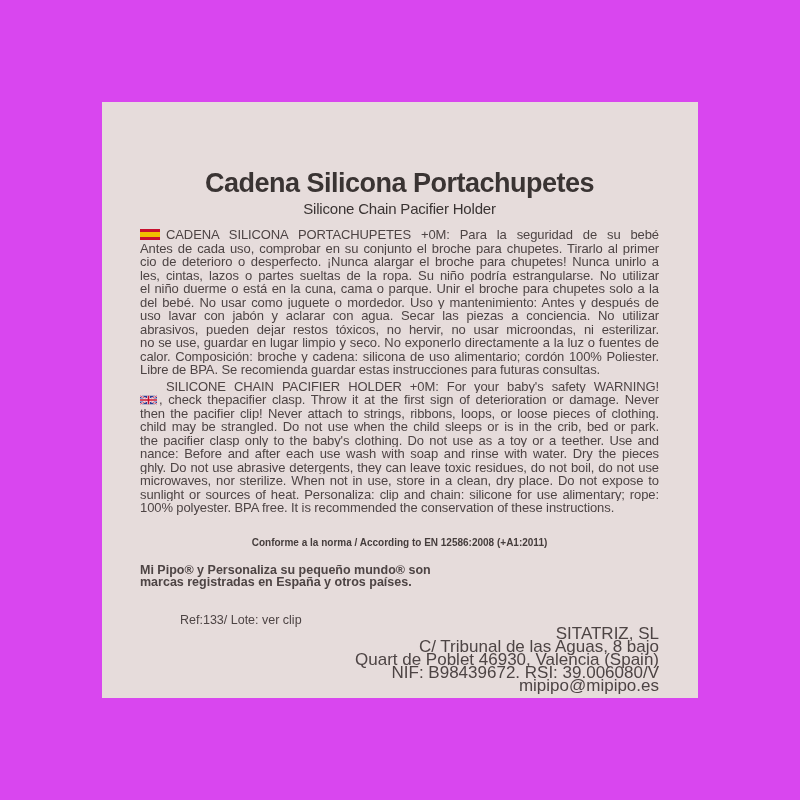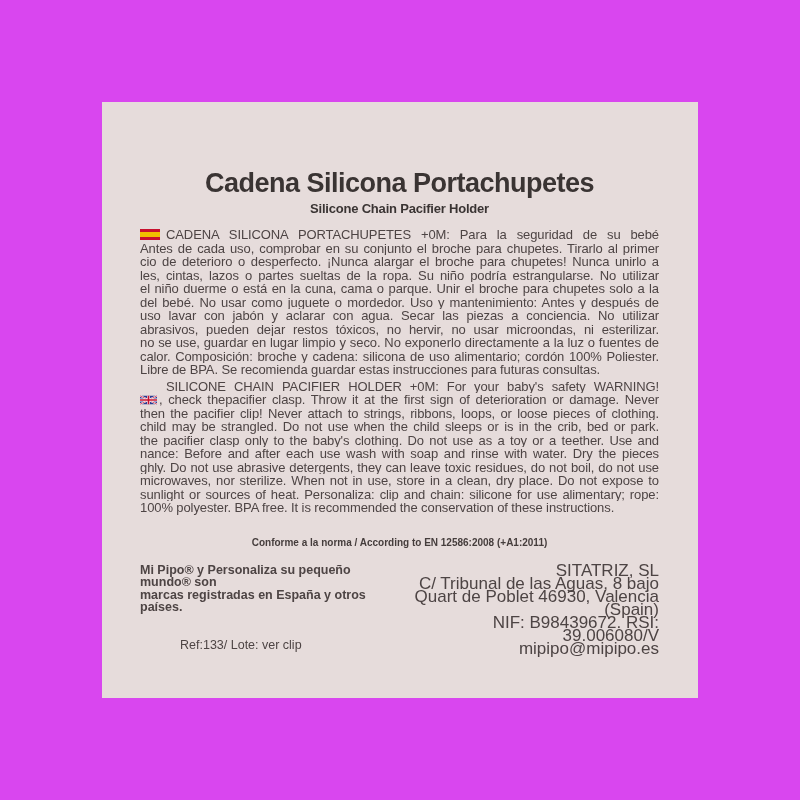--- a/index.html
+++ b/index.html
@@ -17,21 +17,21 @@
     padding: 66px 39px 0 38px;
     color: #4d4444;
   }
   .title {
     margin: 0; text-align: center;
     font-size: 27px; line-height: 30px; font-weight: bold;
     letter-spacing: -0.5px; color: #3a3433; white-space: nowrap;
   }
   .subtitle {
     margin: 2px 0 0 0; text-align: center;
-    font-size: 13px; line-height: 17px; font-weight: bold;
+    font-size: 15px; line-height: 17px; font-weight: normal;
     letter-spacing: -0.2px; color: #3a3433; white-space: nowrap;
   }
   .paragraph { margin-top: 11px; }
   .para-en { margin-top: 3px; }
   .jline {
     font-size: 13px; line-height: 13.5px; height: 13.5px;
     letter-spacing: -0.1px;
     text-align: justify; text-align-last: justify;
     overflow: hidden;
   }
@@ -41,21 +41,21 @@
   .flag-es {
     width: 20px; height: 11px; margin-right: 6px;
     background: linear-gradient(180deg, #c8102e 0 27%, #f1bf00 27% 73%, #c8102e 73% 100%);
   }
   .flag-uk { width: 17px; height: 10px; margin-right: 2px; }
   .flag-uk svg { display: block; }
   .conformity {
     margin-top: 20px; text-align: center;
     font-weight: bold; font-size: 10px; line-height: 16px; color: #453d3c;
   }
-  .footer-cols { margin-top: 13px; display: flex; justify-content: flex-end; }
+  .footer-cols { margin-top: 13px; display: flex; justify-content: flex-end; flex-direction: column; }
   .trademark { font-weight: bold; font-size: 12.5px; line-height: 12.5px; color: #4d4444; }
   .ref { margin-top: 25px; margin-left: 40px; font-size: 12.5px; line-height: 13px; color: #4d4444; }
   .right-col { text-align: right; font-size: 17px; line-height: 13px; color: #4d4444; }
 </style>
 </head>
 <body>
 
 <div class="page">
   <div class="label-card">
 

